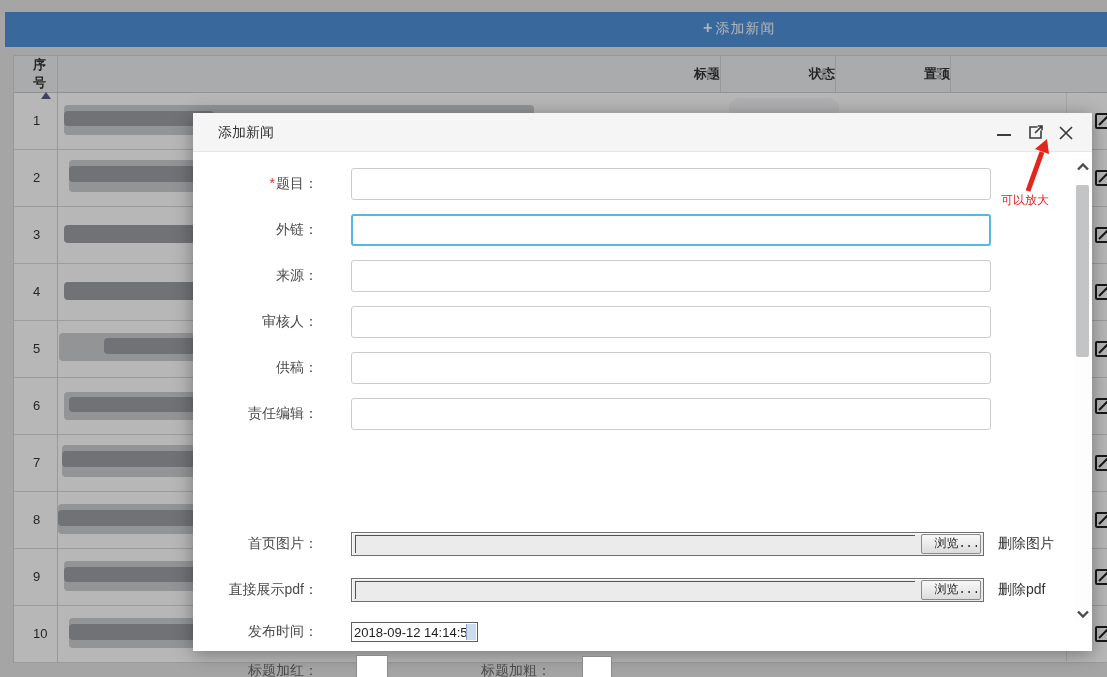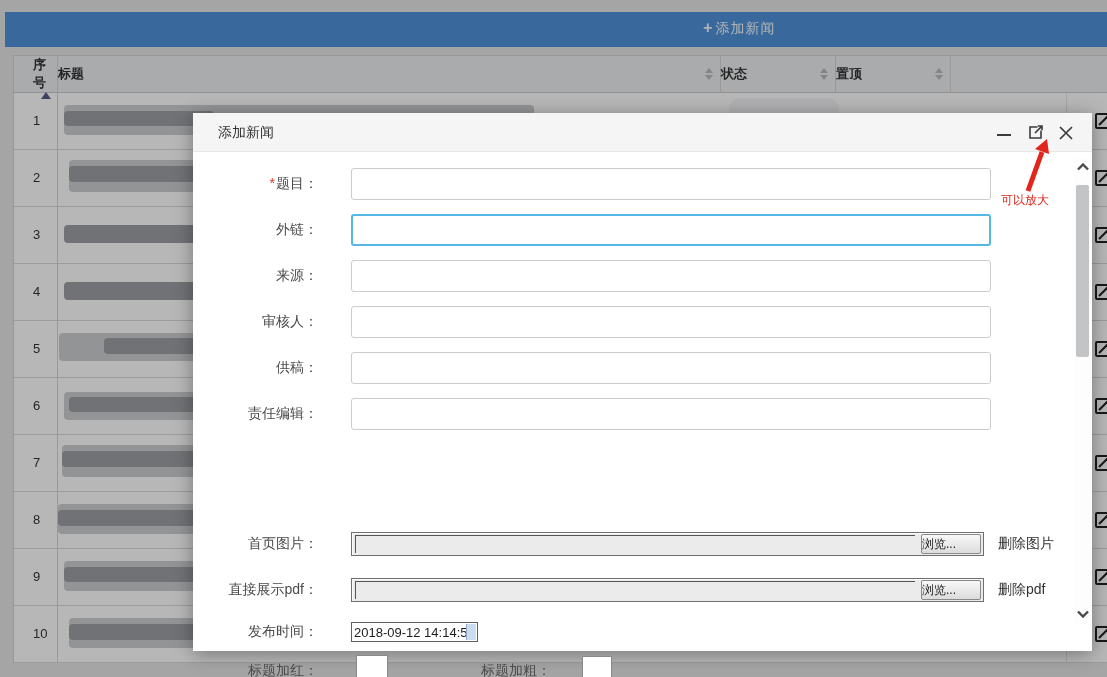--- a/index.html
+++ b/index.html
@@ -24,21 +24,21 @@
   }
   .toolbar-add .plus { font-size: 16px; margin-right: 2px; font-weight: bold; }
 
   .grid {
     position: absolute; left: 13px; top: 55px; right: 0; bottom: 14px;
     background: #fbfbfc; border-left: 1px solid #cfcfcf; border-top: 1px solid #cfcfcf;
   }
   .grid-header { display: flex; height: 37px; background: #e9ebee; border-bottom: 1px solid #c9c9c9; }
   .th {
     position: relative; font-size: 13px; font-weight: bold; color: #333;
-    display: flex; align-items: center; justify-content: flex-start;
+    display: flex; align-items: center; justify-content: flex-end;
     border-right: 1px solid #d2d2d2; height: 100%;
   }
   .th.first { justify-content: flex-start; padding-left: 19px; }
   .col-num { width: 44px; flex-direction: column; } .col-title { width: 663px; }
   .col-author { width: 115px; } .col-status { width: 115px; }
   .col-top { width: 115px; } .col-op { flex: 1; border-right: none; }
   .sort-pair { position: absolute; right: 7px; top: 50%; transform: translateY(-50%); display: flex; flex-direction: column; line-height: 0; }
   .sort-pair i { border-left: 4px solid transparent; border-right: 4px solid transparent; display: block; }
   .sort-pair .up { border-bottom: 5px solid #b7b7b7; margin-bottom: 2px; }
   .sort-pair .dn { border-top: 5px solid #b7b7b7; }
@@ -92,21 +92,21 @@
 
   .file-ctl {
     width: 633px; height: 24px; border: 1px solid #6f6f6f; background: #ebebeb;
     position: relative; box-shadow: inset 1px 1px 0 rgba(255,255,255,0.8); cursor: pointer;
   }
   .file-inner { position: absolute; left: 3px; top: 2px; right: 68px; bottom: 2px; border-left: 1px solid #555; border-top: 1px solid #555; background: #ebebeb; }
   .browse-btn {
     position: absolute; right: 2px; top: 1px; width: 60px; height: 20px;
     border: 1px solid #8a8a8a; border-radius: 2px;
     background: linear-gradient(#f8f8f8, #dcdcdc);
-    font-size: 12px; color: #222; text-align: left; line-height: 18px; cursor: pointer;
+    font-size: 12px; color: #222; text-align: right; line-height: 18px; cursor: pointer; font-family: Liberation Mono, monospace;
   }
   .del-link { margin-left: 14px; font-size: 14px; color: #333; cursor: pointer; white-space: nowrap; }
 
   .date-input {
     width: 127px; height: 20px; border: 1px solid #5f5f5f; font-size: 13px; color: #1d1d1d;
     padding: 0 0 0 2px; position: relative; display: flex; align-items: center; background: #fff;
   }
   .date-spin { position: absolute; right: 1px; top: 1px; bottom: 1px; width: 10px; background: #ccdcf0; border-left: 1px solid #8fa8c4; }
 
   .cbox { width: 32px; height: 32px; border: 1px solid #8a8a8a; background: #fff; cursor: pointer; flex: none; }

